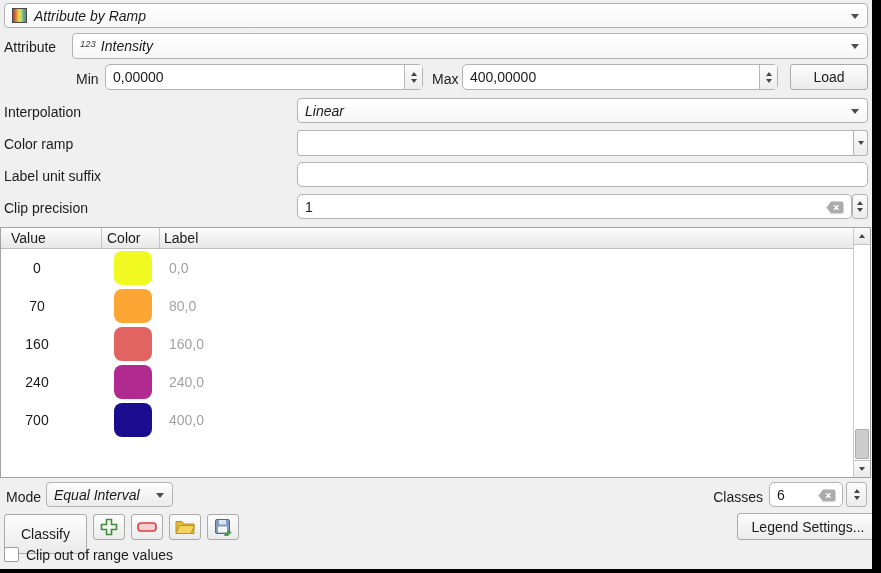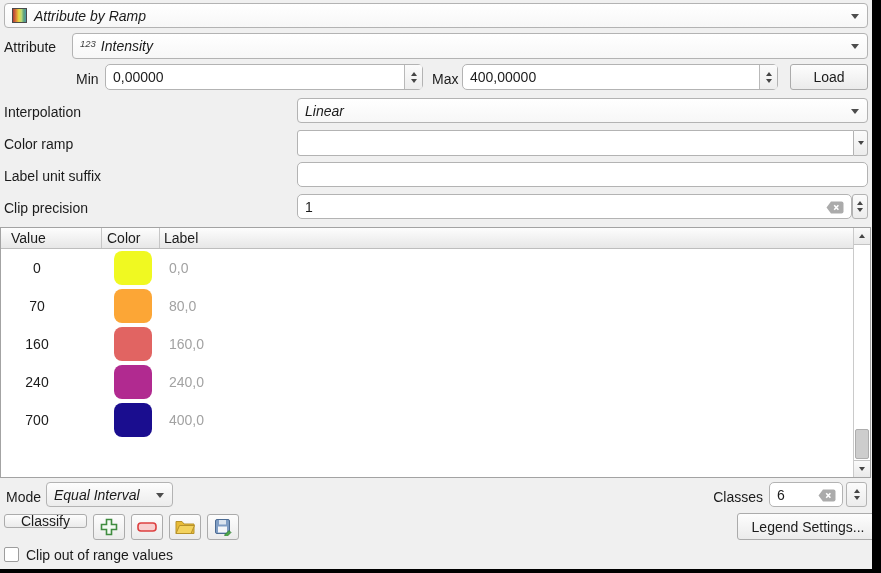--- a/index.html
+++ b/index.html
@@ -208,21 +208,21 @@
       <svg class="clear-ico" style="right:6px;" width="18" height="13" viewBox="0 0 18 13">
         <path d="M5 0.5 H15.5 A2 2 0 0 1 17.5 2.5 V10.5 A2 2 0 0 1 15.5 12.5 H5 L0.5 6.5 Z" fill="#ababab"></path>
         <path d="M8.2 4.2 L12.4 8.8 M12.4 4.2 L8.2 8.8" stroke="#fff" stroke-width="1.6"></path>
       </svg>
     </div>
     <div class="spin-seg" style="left:846px;top:482px;width:21px;height:25px;">
       <i class="tri-up"></i>
       <i class="tri-dn"></i>
     </div>
 
-    <div class="btn" style="left:4px;top:514px;width:83px;height:14px;">Classify</div>
+    <div class="btn" style="left:4px;top:514px;width:83px;height:40px;">Classify</div>
 
     <div class="btn icon-btn" style="left:93px;top:514px;width:32px;height:26px;">
       <svg width="18" height="18" viewBox="0 0 18 18">
         <path d="M6.5 1.5 h5 v5 h5 v5 h-5 v5 h-5 v-5 h-5 v-5 h5 z" fill="#f2faf2" stroke="#3f8c3f" stroke-width="1.6"></path>
       </svg>
     </div>
     <div class="btn icon-btn" style="left:131px;top:514px;width:32px;height:26px;">
       <svg width="20" height="12" viewBox="0 0 20 12">
         <rect x="1" y="2" width="18" height="8" rx="3" fill="#f8cfcf" stroke="#dd4040" stroke-width="1.6"></rect>
       </svg>

